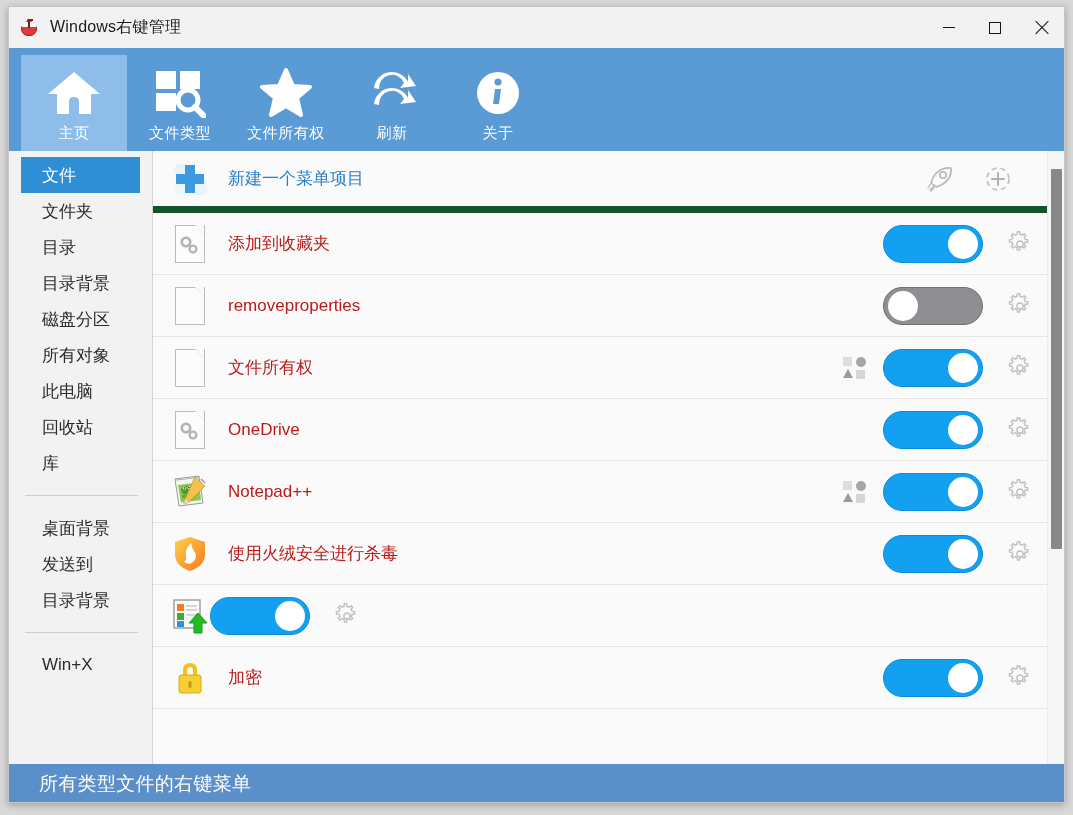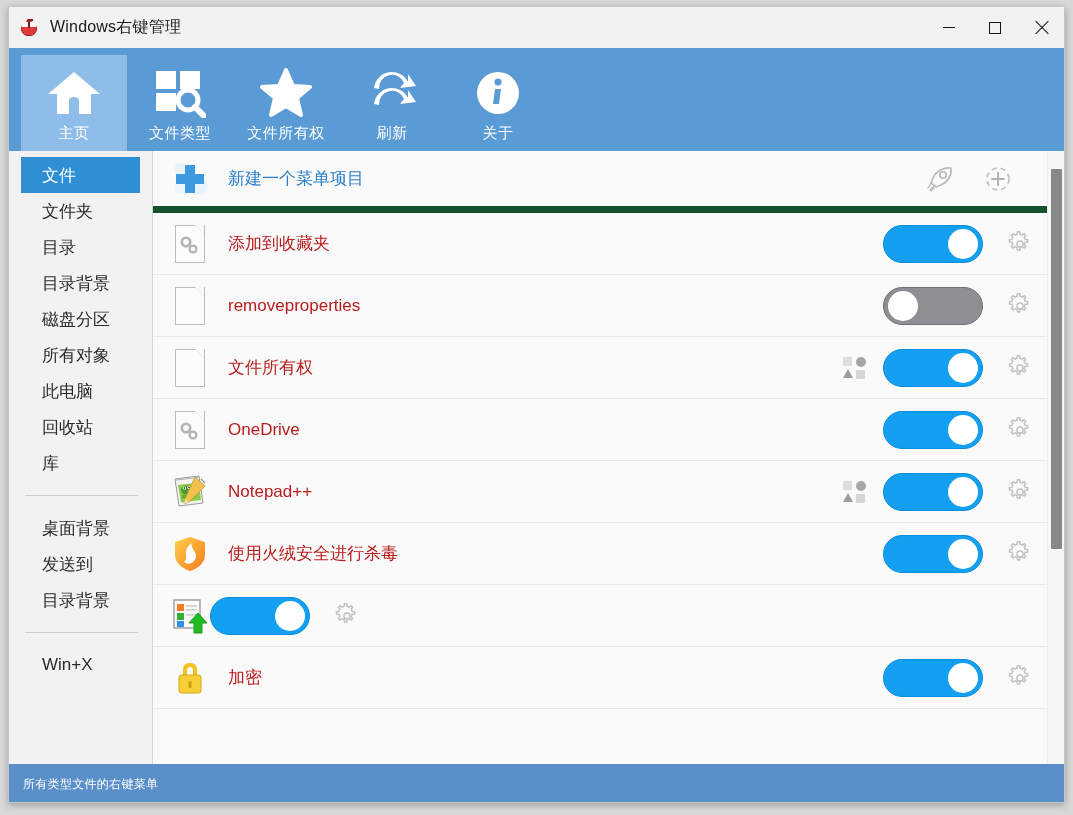--- a/index.html
+++ b/index.html
@@ -310,22 +310,23 @@
   .statusbar {
     height: 40px;
     background: #5b8fc9;
     display: flex;
     align-items: center;
     padding-left: 14px;
     box-sizing: border-box;
   }
   .status-text {
     color: #ffffff;
-    font-size: 12px;
+    font-size: 19px;
     letter-spacing: 0.3px;
+    margin-left: 16px;
   }
 
   
   .doc {
     width: 30px; height: 38px;
     position: relative;
   }
   .doc .page {
     position: absolute; left: 0; top: 0;
     width: 30px; height: 38px;

